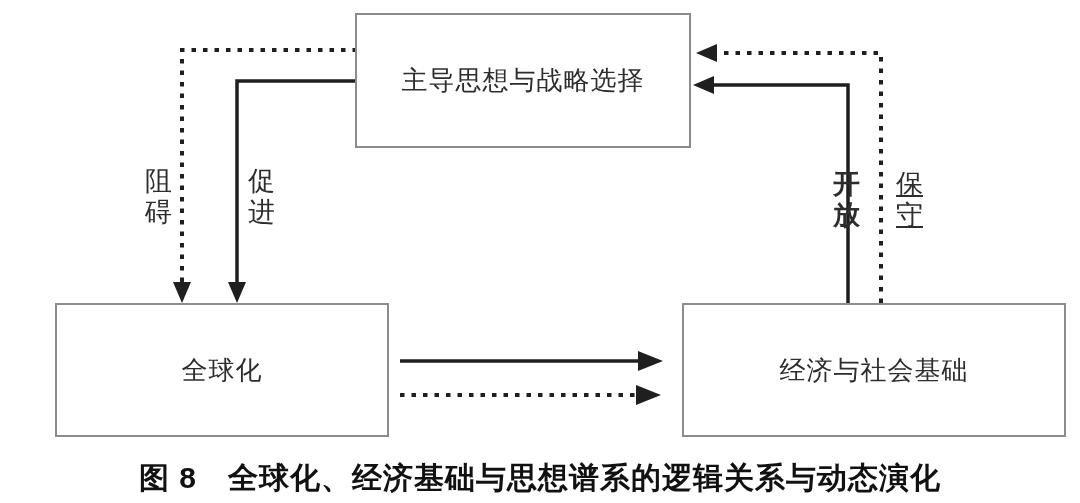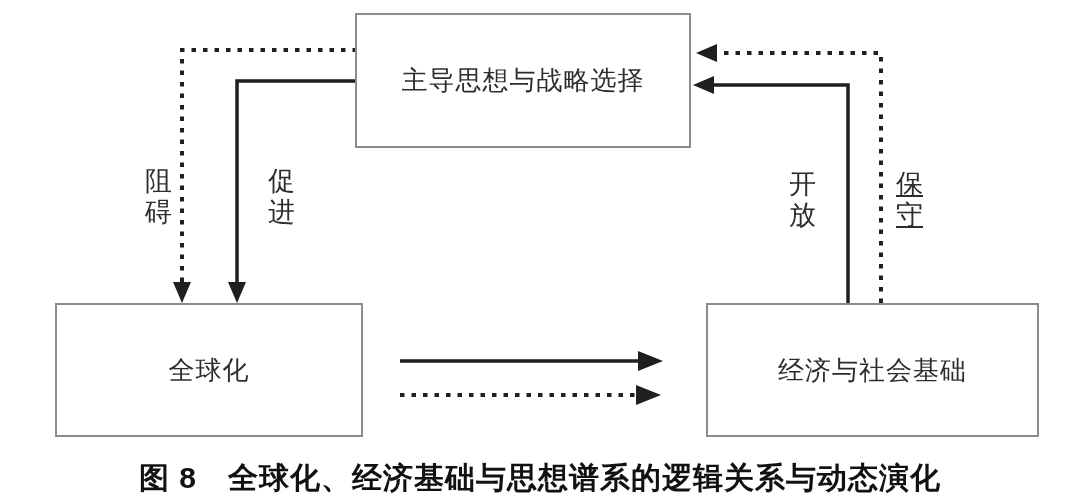--- a/index.html
+++ b/index.html
@@ -52,42 +52,42 @@
     justify-content: center;
     box-sizing: border-box;
   }
   .node-box .node-label {
     font-size: 26px;
     letter-spacing: 1px;
     color: var(--text);
     white-space: nowrap;
   }
   .node-top   { left: 355px; top: 13px;  width: 336px; height: 135px; }
-  .node-left  { left: 55px;  top: 303px; width: 308px; height: 134px; }
-  .node-right { left: 706px; top: 303px; width: 333px; height: 134px; }
+  .node-left  { left: 55px;  top: 303px; width: 334px; height: 134px; }
+  .node-right { left: 682px; top: 303px; width: 384px; height: 134px; }
 
   .edge-label {
     position: absolute;
     font-size: 27px;
     line-height: 1.16;
     color: var(--text);
   }
   .edge-label.vertical {
     width: 28px;
     word-break: break-all;
     text-align: right;
   }
   .edge-label.horizontal {
     width: 265px;
     text-align: center;
     white-space: nowrap;
   }
   .label-hinder       { left: 144px; top: 166px; }
-  .label-promote      { left: 247px; top: 166px; margin-left: 20px; }
-  .label-open         { left: 788px; top: 169px; }
+  .label-promote      { left: 247px; top: 166px; }
+  .label-open         { left: 832px; top: 169px; font-weight: bold; }
   .label-conservative { left: 895px; top: 169px; text-decoration: underline; }
   .label-growth       { left: 400px; top: 317px; }
   .label-division     { left: 400px; top: 406px; }
 
   .figure-caption {
     position: absolute;
     left: 0;
     top: 458px;
     width: 1080px;
     text-align: center;

